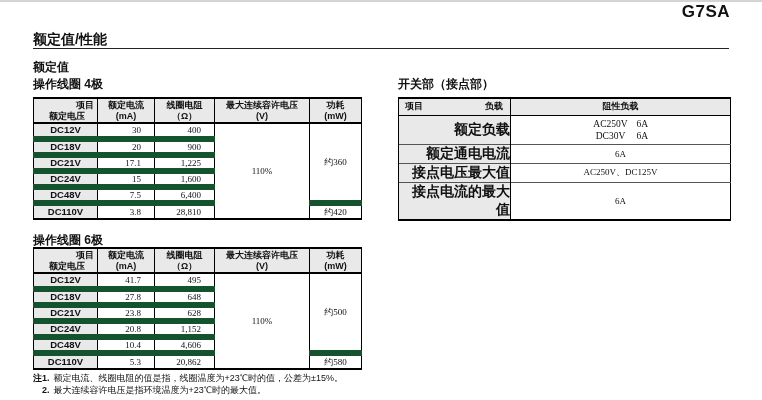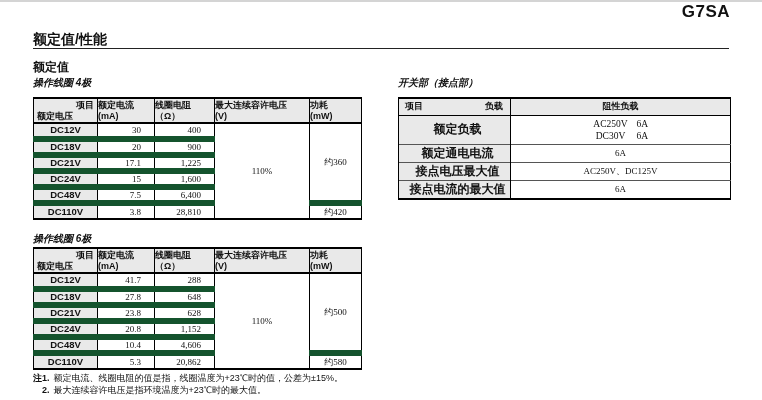--- a/index.html
+++ b/index.html
@@ -5,47 +5,47 @@
   html,body{margin:0;padding:0;}
   body{
     width:762px;height:400px;position:relative;background:#fff;
     overflow:hidden;font-family:"Liberation Sans",sans-serif;color:#111;
   }
   .top-rule{position:absolute;left:0;top:0;width:762px;height:2px;background:#d4d4d4;}
   .product-code{position:absolute;top:2px;right:32px;font-size:17px;font-weight:bold;letter-spacing:0.5px;}
   .section-title{position:absolute;left:33px;top:31px;font-size:14px;font-weight:bold;}
   .section-rule{position:absolute;left:33px;top:48px;width:696px;height:1px;background:#222;}
   .subsection-title{position:absolute;left:33px;top:59px;font-size:12px;font-weight:bold;}
-  .tbl-label{position:absolute;font-size:10px;font-weight:bold;font-style:italic;}
+  .tbl-label{position:absolute;font-size:12px;font-weight:bold;}
 
   table{border-collapse:collapse;table-layout:fixed;position:absolute;background:#fff;}
   table.coil{border:1px solid #000;border-top:2px solid #000;border-bottom:2px solid #000;}
   .coil th,.coil td{
     border-left:1px solid #000;padding:0;font-size:9px;height:16px;
     box-sizing:border-box;vertical-align:middle;line-height:10px;
   }
   .coil thead th{
     background:#e9e9e9;border-bottom:2px solid #000;font-weight:bold;height:25px;
   }
-  .coil thead th div{line-height:11px;text-align:left;}
+  .coil thead th div{line-height:11px;text-align:center;}
   .coil tbody th{background:#e9e9e9;font-weight:bold;text-align:center;font-size:9.5px;}
   .coil tbody tr + tr th,.coil tbody tr + tr td{border-top:6px solid #14532d;}
   .corner-item{text-align:right !important;padding-right:3px;}
   .corner-voltage{text-align:left;padding-left:3px;}
   .num{font-family:"Liberation Serif",serif;font-size:9.5px;}
   .right{text-align:right;padding-right:13px !important;}
   .center{text-align:center;}
 
   table.switch{border:1px solid #000;border-top:2px solid #000;border-bottom:2px solid #000;}
   .switch th,.switch td{
     border-left:1px solid #000;padding:0;font-size:9px;height:16px;
     box-sizing:border-box;vertical-align:middle;
   }
   .switch thead th{background:#e9e9e9;border-bottom:1.5px solid #000;font-weight:bold;height:17px;}
-  .switch tbody th{background:#e9e9e9;font-weight:bold;text-align:center;padding-left:6px;font-size:12px;}
+  .switch tbody th{background:#e9e9e9;font-weight:bold;text-align:right;padding-left:6px;font-size:14px;}
   .switch tbody tr + tr th,.switch tbody tr + tr td{border-top:1px solid #555;}
   .sw-item{float:left;padding-left:6px;}
   .sw-load{float:right;padding-right:7px;}
   .row-rated-load td{height:29px;}
   .load-line{display:flex;justify-content:center;line-height:12px;}
   .load-line .lv{width:52px;text-align:center;}
   .load-line .la{width:20px;text-align:left;}
   .material{letter-spacing:1px;}
 
   .note{position:absolute;font-size:9px;line-height:11px;white-space:nowrap;}
@@ -163,21 +163,21 @@
       <th>
         <div>功耗</div>
         <div>(mW)</div>
       </th>
     </tr>
   </thead>
   <tbody>
     <tr>
       <th>DC12V</th>
       <td class="num right">41.7</td>
-      <td class="num right">288</td>
+      <td class="num right">495</td>
       <td class="num center" rowspan="6">110%</td>
       <td class="num center" rowspan="5">约500</td>
     </tr>
     <tr>
       <th>DC18V</th>
       <td class="num right">27.8</td>
       <td class="num right">648</td>
     </tr>
     <tr>
       <th>DC21V</th>

